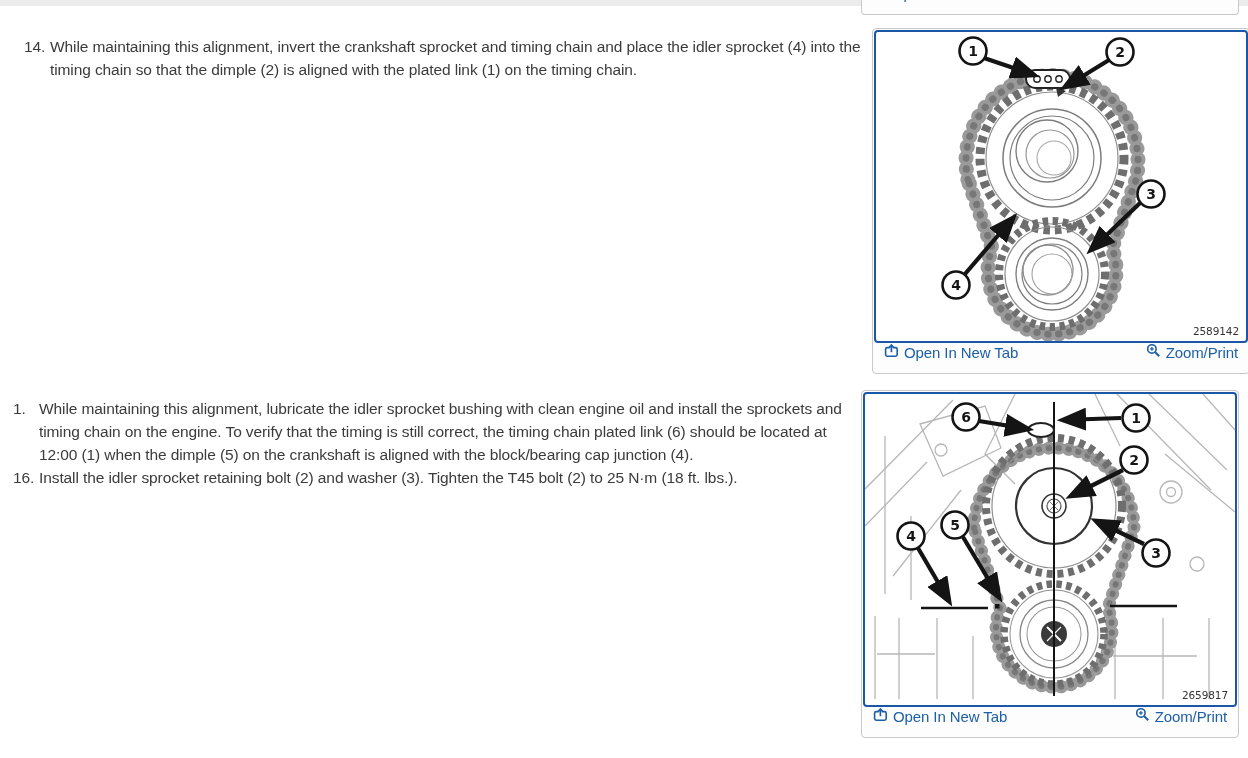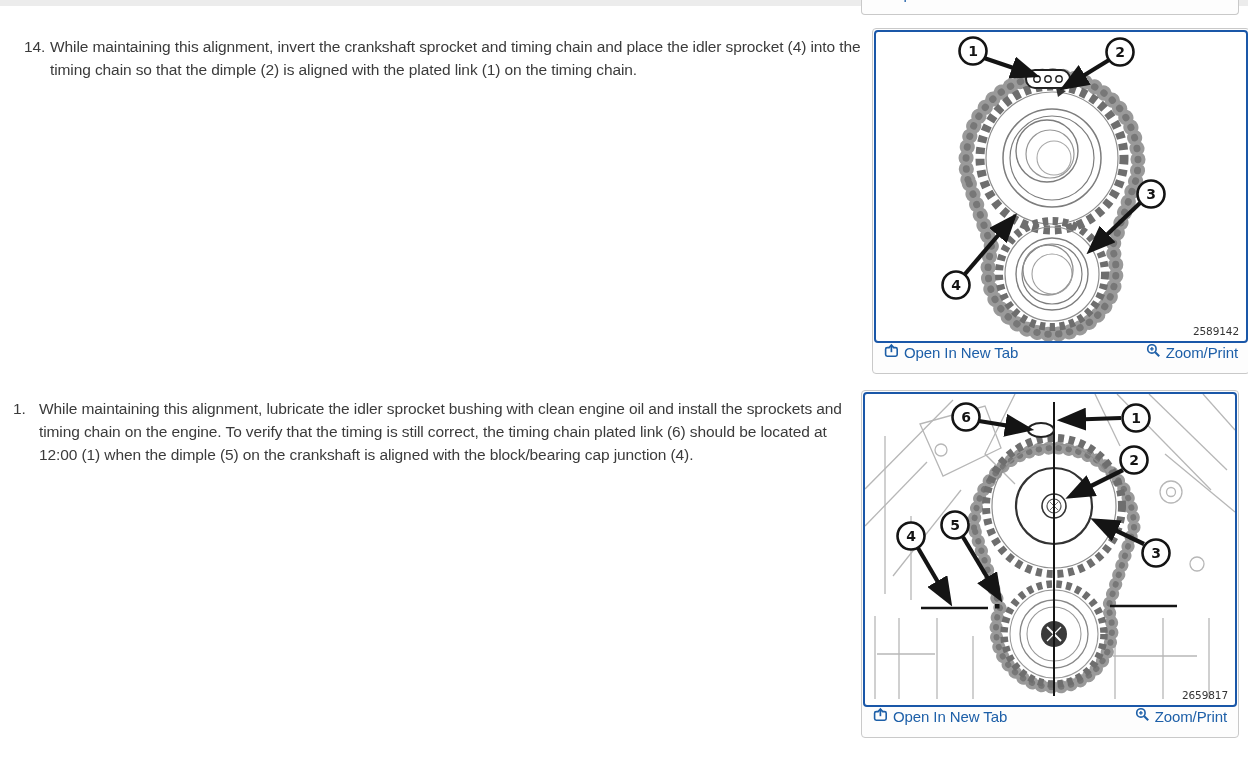--- a/index.html
+++ b/index.html
@@ -170,20 +170,24 @@
       </div>
     </div>
   </div>
 
   <div class="row row2">
     <div class="steps-col">
       <div class="step">
         <span class="step-num">1.</span>
         <span class="step-text">While maintaining this alignment, lubricate the idler sprocket bushing with clean engine oil and install the sprockets and timing chain on the engine. To verify that the timing is still correct, the timing chain plated link (6) should be located at 12:00 (1) when the dimple (5) on the crankshaft is aligned with the block/bearing cap junction (4).</span>
       </div>
+      <div class="step">
+        <span class="step-num">16.</span>
+        <span class="step-text">Install the idler sprocket retaining bolt (2) and washer (3). Tighten the T45 bolt (2) to 25 N·m (18 ft. lbs.).</span>
+      </div>
     </div>
 
     <div class="fig-col">
       <div class="fig-card">
         <div class="fig-image">
           <svg class="fig-svg" viewBox="0 0 370 311" xmlns="http://www.w3.org/2000/svg">
             <defs>
               <marker id="ah2" markerWidth="7" markerHeight="5.5" refX="5.5" refY="2.75" orient="auto">
                   <path d="M0,0 L7,2.75 L0,5.5 z" fill="#141414"></path>
                 </marker>

